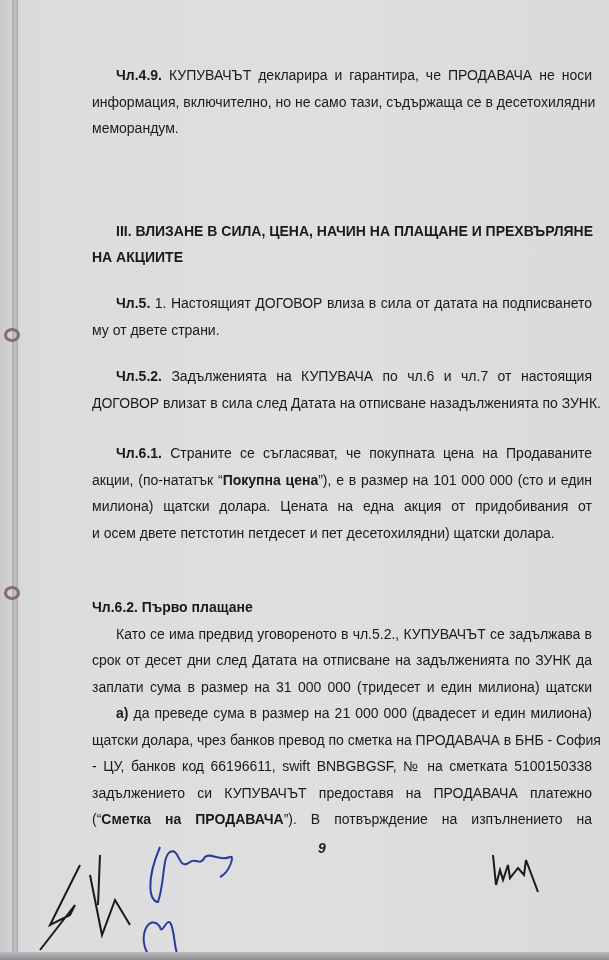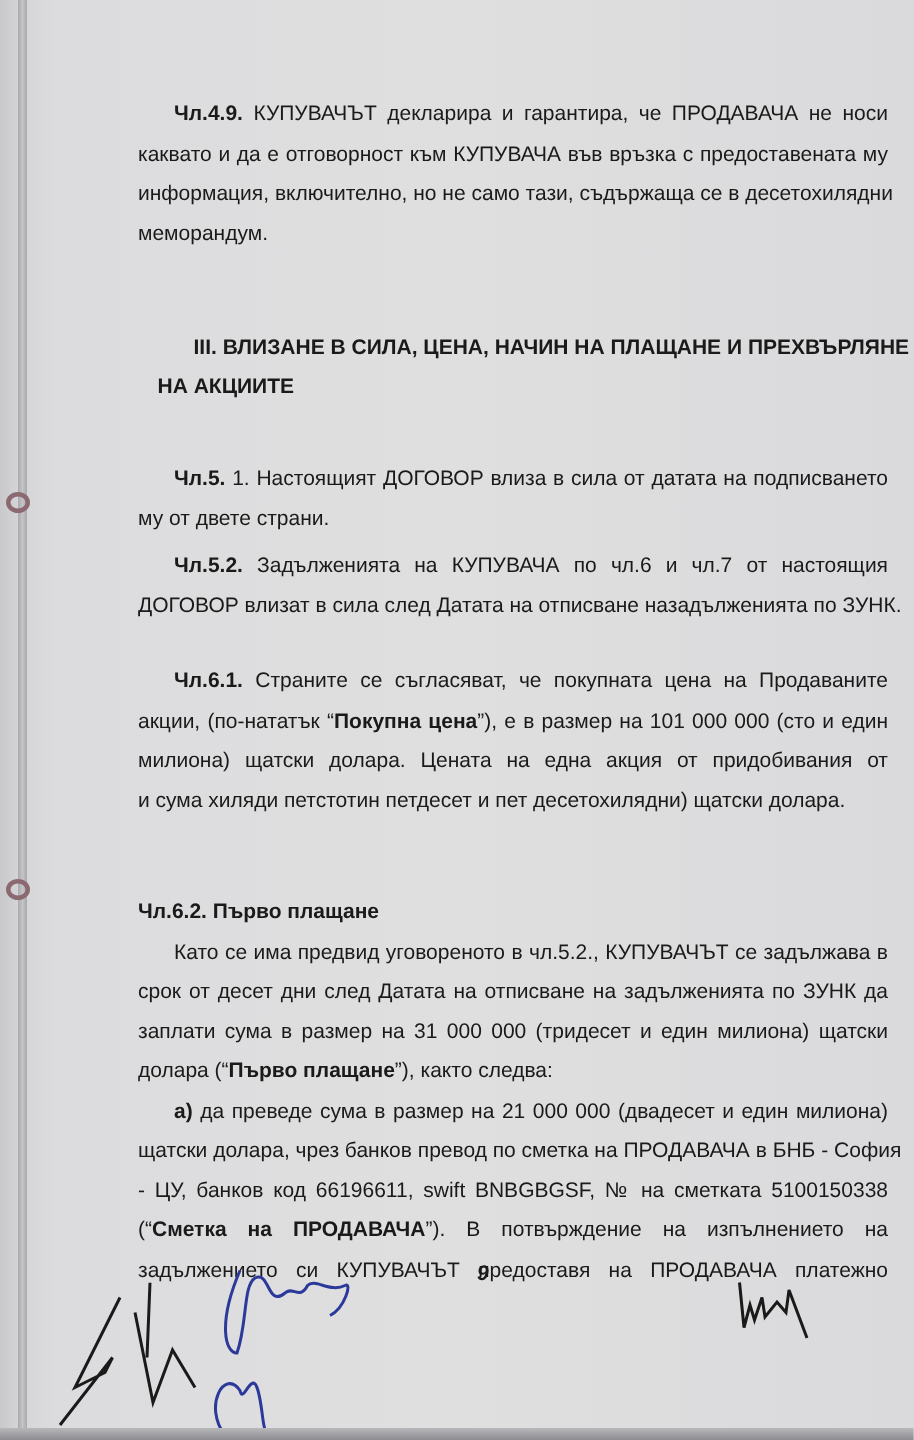--- a/index.html
+++ b/index.html
@@ -21,73 +21,71 @@
     position: absolute; left: 4px; width: 16px; height: 14px; border-radius: 50%;
     border: 3px solid #8a6a70; background: transparent; box-sizing: border-box;
   }
   .ring.r1 { top: 328px; }
   .ring.r2 { top: 586px; }
   .p { position: absolute; left: 92px; width: 500px; font-size: 14px; line-height: 26.5px; text-align: justify; }
   .line { display: block; white-space: nowrap; text-align: justify; text-align-last: justify; }
   .line.last { text-align-last: left; }
   .ind { padding-left: 24px; }
   b { font-weight: bold; }
-  .heading { position: absolute; left: 92px; width: 500px; font-size: 14px; font-weight: bold; line-height: 26px; margin-left: 13px; }
+  .heading { position: absolute; left: 92px; width: 500px; font-size: 14px; font-weight: bold; line-height: 26px; }
   .pagenum { position: absolute; left: 318px; top: 840px; font-size: 14px; font-style: italic; font-weight: bold; }
   .sig { position: absolute; }
   .bottom-edge { position: absolute; left: 0; top: 952px; width: 609px; height: 8px; background: linear-gradient(#b8b8bb, #8d8d91); }
 </style>
 </head>
 <body>
 
 <div class="page">
   <div class="binder-strip"></div>
   <div class="ring r1"></div>
   <div class="ring r2"></div>
 
   <div class="p" style="top:62px;">
     <span class="line ind"><b>Чл.4.9.</b><span> КУПУВАЧЪТ декларира и гарантира, че ПРОДАВАЧА не носи</span></span>
-    <span class="line">каквато и да е отговорност към КУПУВАЧА във връзка с предоставената му</span>
     <span class="line">информация, включително, но не само тази, съдържаща се в десетохилядни</span>
     <span class="line last">меморандум.</span>
   </div>
 
   <div class="heading" style="top:218px;">
     <span class="line ind">III. ВЛИЗАНЕ В СИЛА, ЦЕНА, НАЧИН НА ПЛАЩАНЕ И ПРЕХВЪРЛЯНЕ</span>
     <span class="line last">НА АКЦИИТЕ</span>
   </div>
 
-  <div class="p" style="top:305px;">
+  <div class="p" style="top:290px;">
     <span class="line ind"><b>Чл.5.</b><span> 1. Настоящият ДОГОВОР влиза в сила от датата на подписването</span></span>
     <span class="line last">му от двете страни.</span>
   </div>
 
   <div class="p" style="top:363px;">
     <span class="line ind"><b>Чл.5.2.</b><span> Задълженията на КУПУВАЧА по чл.6 и чл.7 от настоящия</span></span>
     <span class="line last">ДОГОВОР влизат в сила след Датата на отписване назадълженията по ЗУНК.</span>
   </div>
 
   <div class="p" style="top:440px;">
     <span class="line ind"><b>Чл.6.1.</b><span> Страните се съгласяват, че покупната цена на Продаваните</span></span>
     <span class="line"><span>акции, (по-нататък “</span><b>Покупна  цена</b><span>”), е в размер на 101 000 000 (сто и един</span></span>
     <span class="line">милиона) щатски долара. Цената на една акция от придобивания от</span>
-    <span class="line last">и сума хиляди петстотин петдесет и пет десетохилядни) щатски долара.</span>
+    <span class="line last">и осем двете петстотин петдесет и пет десетохилядни) щатски долара.</span>
   </div>
 
   <div class="p" style="top:594px;">
     <span class="line last" style="font-weight:bold;">Чл.6.2.  Първо плащане</span>
     <span class="line ind">Като се има предвид уговореното в чл.5.2., КУПУВАЧЪТ се задължава в</span>
     <span class="line">срок от десет дни след Датата на отписване на задълженията по ЗУНК да</span>
     <span class="line">заплати сума в размер на 31 000 000 (тридесет и един милиона) щатски</span>
-    <span class="line last"><span>долара (“</span><b>Първо плащане</b><span>”), както следва:</span></span>
     <span class="line ind"><b>а)</b><span> да преведе сума в размер на 21 000 000 (двадесет и един милиона)</span></span>
     <span class="line">щатски долара, чрез банков превод по сметка на ПРОДАВАЧА в БНБ - София</span>
     <span class="line">- ЦУ, банков код 66196611, swift  BNBGBGSF, № на сметката 5100150338</span>
+    <span class="line">задължението си КУПУВАЧЪТ предоставя на ПРОДАВАЧА платежно</span>
     <span class="line"><span>(“</span><b>Сметка на ПРОДАВАЧА</b><span>”). В потвърждение на изпълнението на</span></span>
-    <span class="line">задължението си КУПУВАЧЪТ предоставя на ПРОДАВАЧА платежно</span>
   </div>
 
   <div class="pagenum">9</div>
 
   <svg class="sig" style="left:30px;top:855px;" width="180" height="105">
     <path d="M50 10 L20 70 L40 60 L45 50 L10 95" stroke="#1a1a1a" stroke-width="2" fill="none"></path>
     <path d="M70 0 L68 50 M60 20 L72 80 L85 45 L100 70" stroke="#1a1a1a" stroke-width="2" fill="none"></path>
   </svg>
   <svg class="sig" style="left:140px;top:842px;" width="120" height="118">
     <path d="M20 5 C5 40 10 60 18 60 C25 40 22 15 30 10 C40 5 38 30 50 20 C55 15 60 25 65 15 C70 10 80 20 90 15 C95 12 90 30 80 35" stroke="#2b3a9a" stroke-width="2" fill="none"></path>

